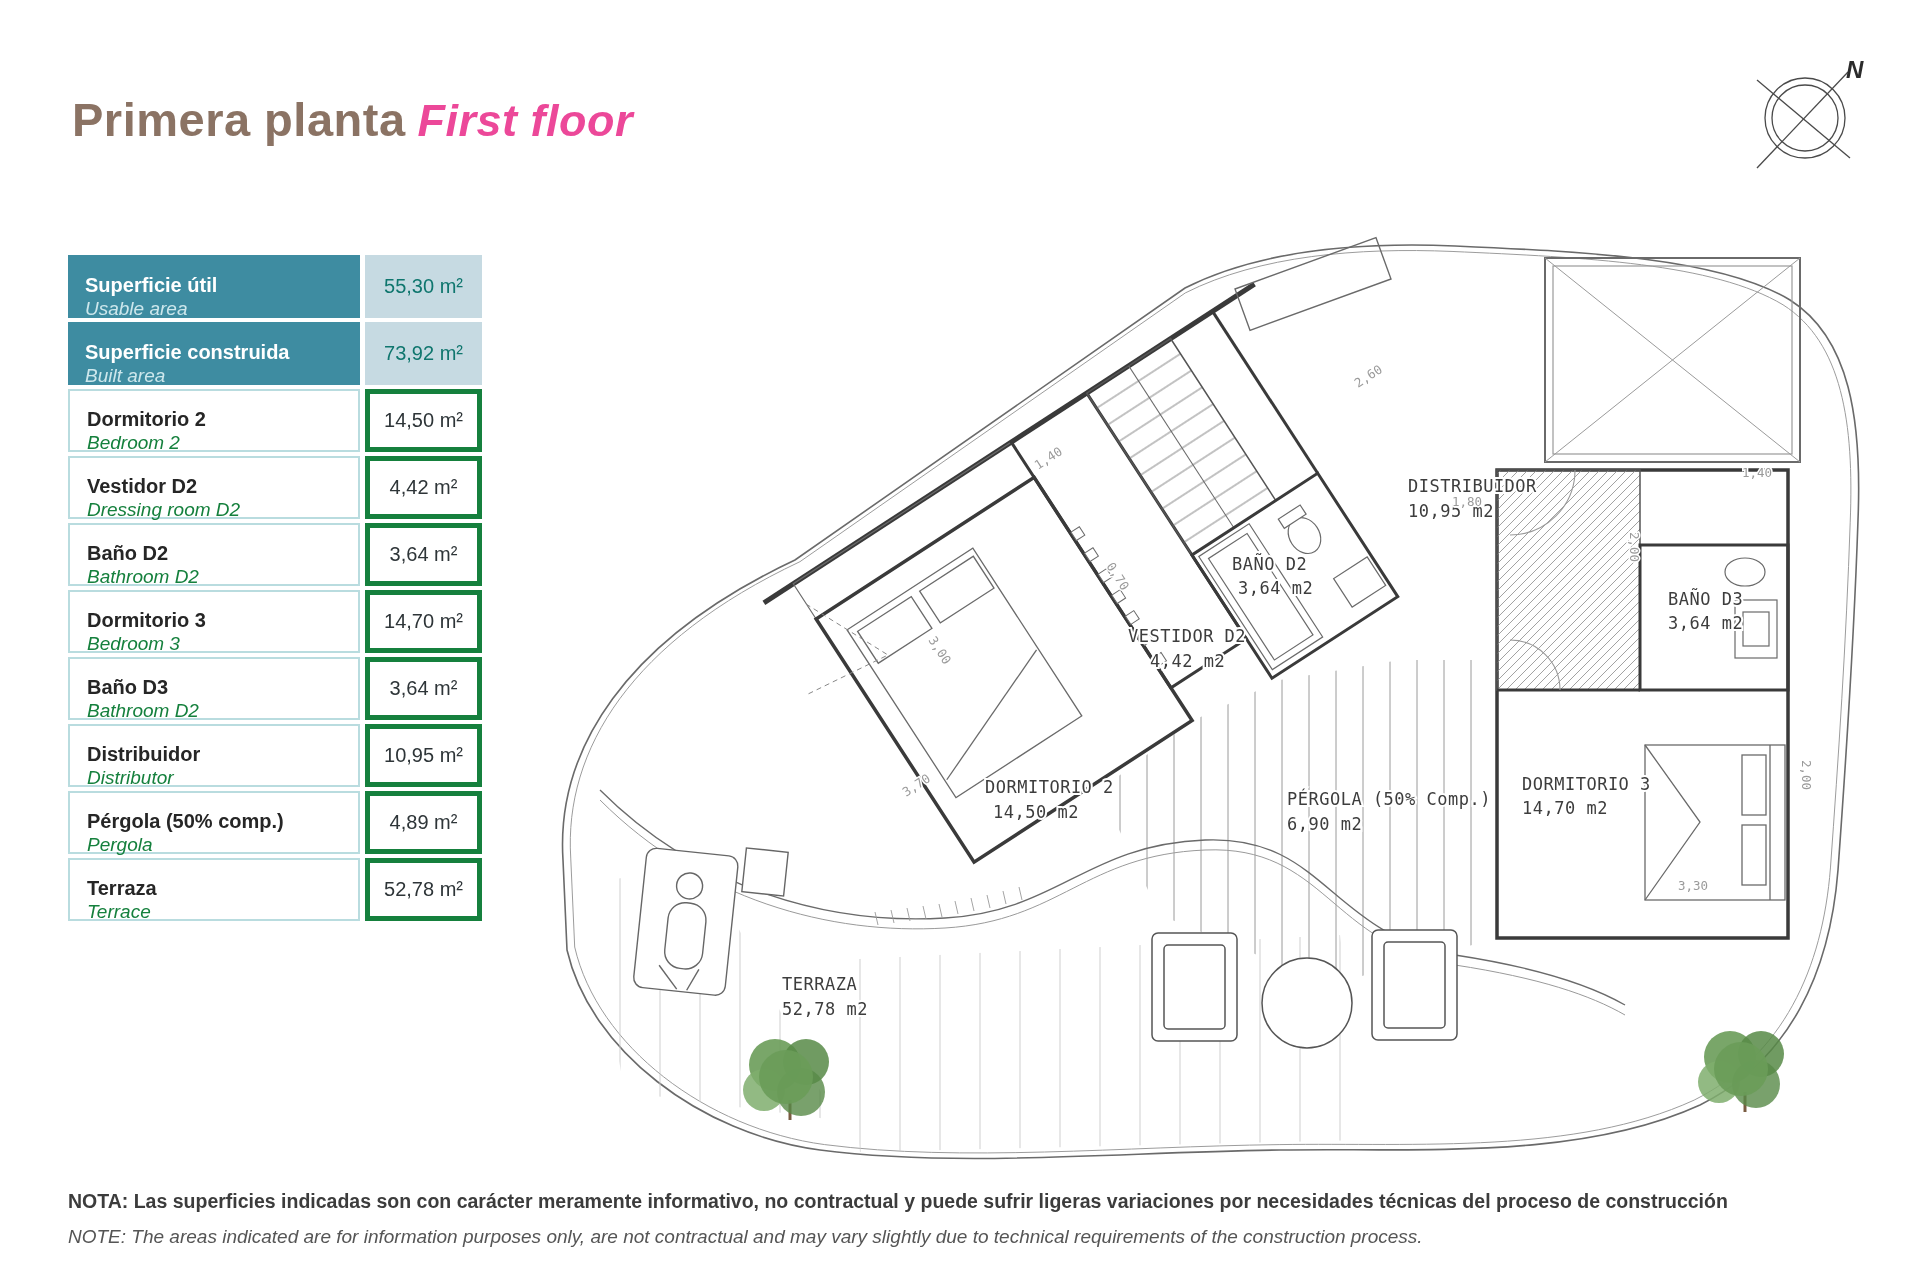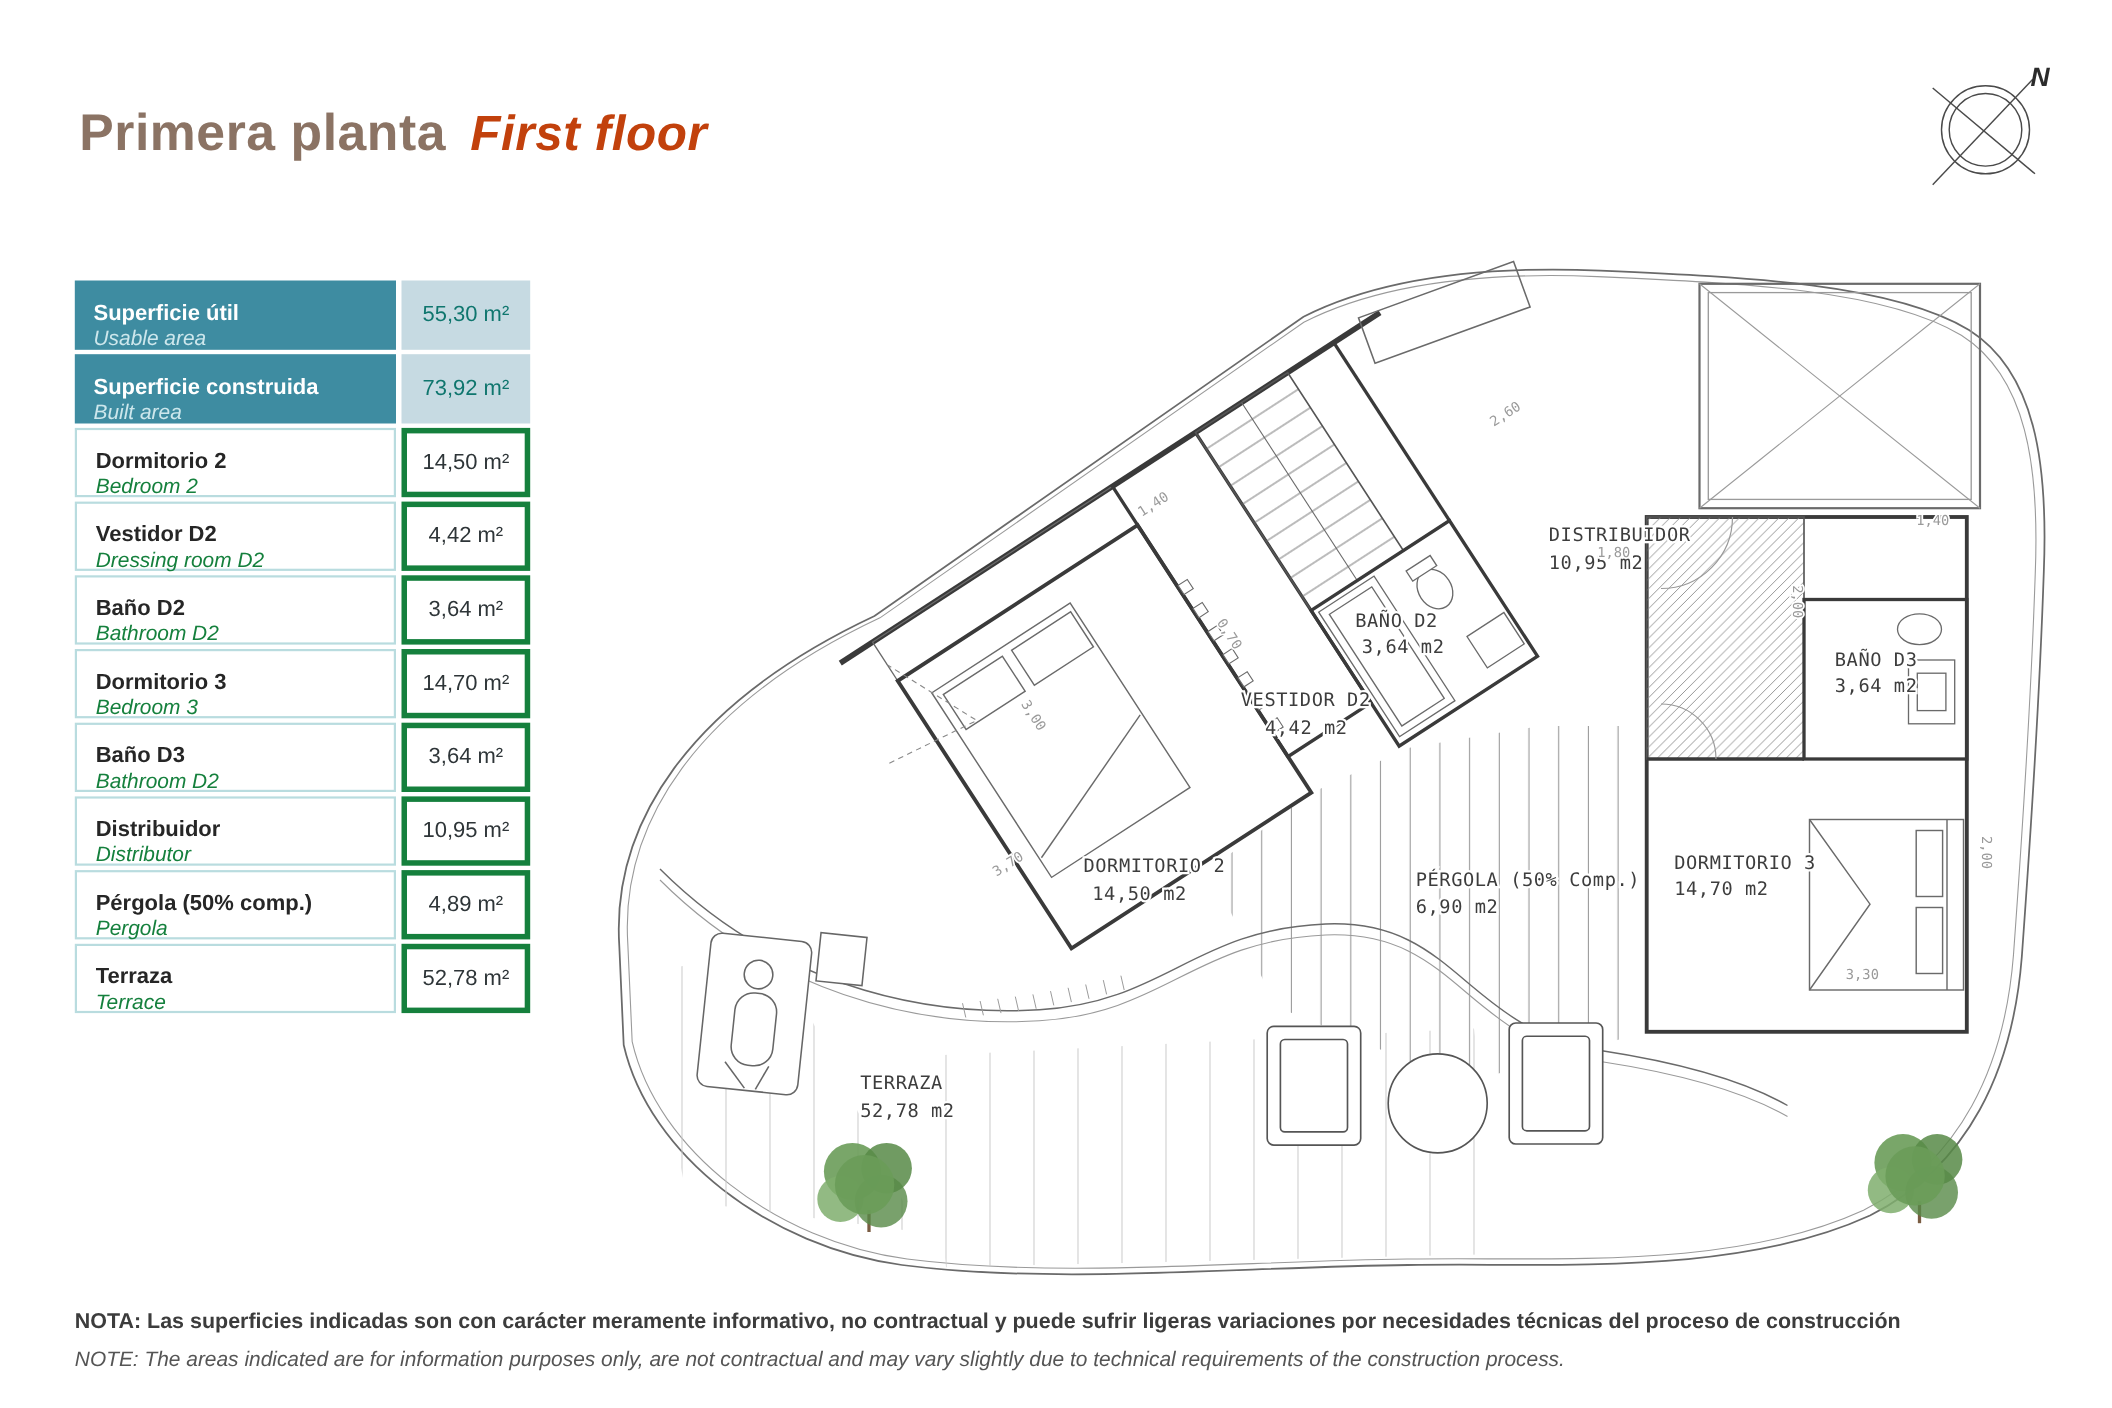--- a/index.html
+++ b/index.html
@@ -2,23 +2,23 @@
 <html><head>
 <meta charset="utf-8">
 <style>
   html,body{margin:0;padding:0;}
   body{
     width:1920px;height:1280px;background:#ffffff;position:relative;
     font-family:"Liberation Sans", sans-serif;overflow:hidden;
     -webkit-font-smoothing:antialiased;
   }
   
-  .title-row{position:absolute;left:72px;top:92px;display:flex;align-items:baseline;gap:22px;}
+  .title-row{position:absolute;left:72px;top:92px;display:flex;align-items:baseline;gap:12px;}
   .title-es{font-size:47px;font-weight:600;color:#8b7364;letter-spacing:.5px;}
-  .title-en{font-size:45px;font-weight:600;font-style:italic;color:#c2410c;letter-spacing:.5px;}
+  .title-en{font-size:45px;font-weight:600;font-style:italic;color:#ec4899;letter-spacing:.5px;}
   
   .area-table{position:absolute;left:68px;top:255px;width:414px;}
   .trow{display:flex;gap:5px;margin-bottom:4px;height:63px;}
   .tlabel{width:292px;box-sizing:border-box;background:#fff;border:2px solid #b9dcdf;
     padding:20px 0 0 17px;display:flex;flex-direction:column;justify-content:center;}
   .tvalue{width:117px;box-sizing:border-box;background:#fff;border:5px solid #15803d;
     display:flex;align-items:center;justify-content:center;font-size:20px;color:#2e3538;}
   .tname{font-size:20px;font-weight:700;color:#262626;line-height:24px;}
   .tsub{font-size:19px;font-style:italic;color:#15803d;line-height:23px;}
   .trow.hl .tlabel{background:#3e8ca1;border:none;}

